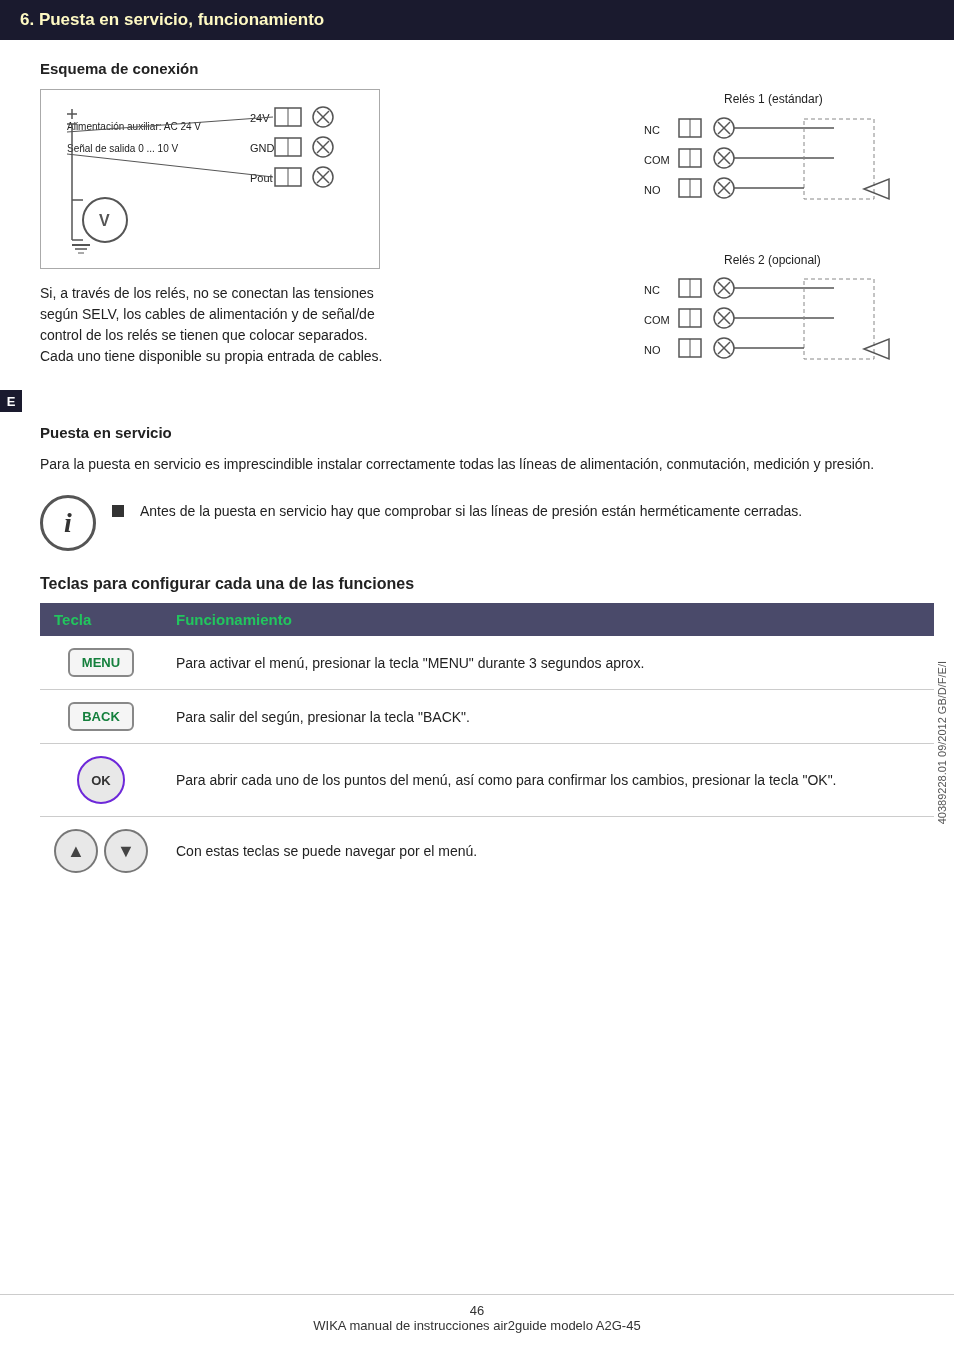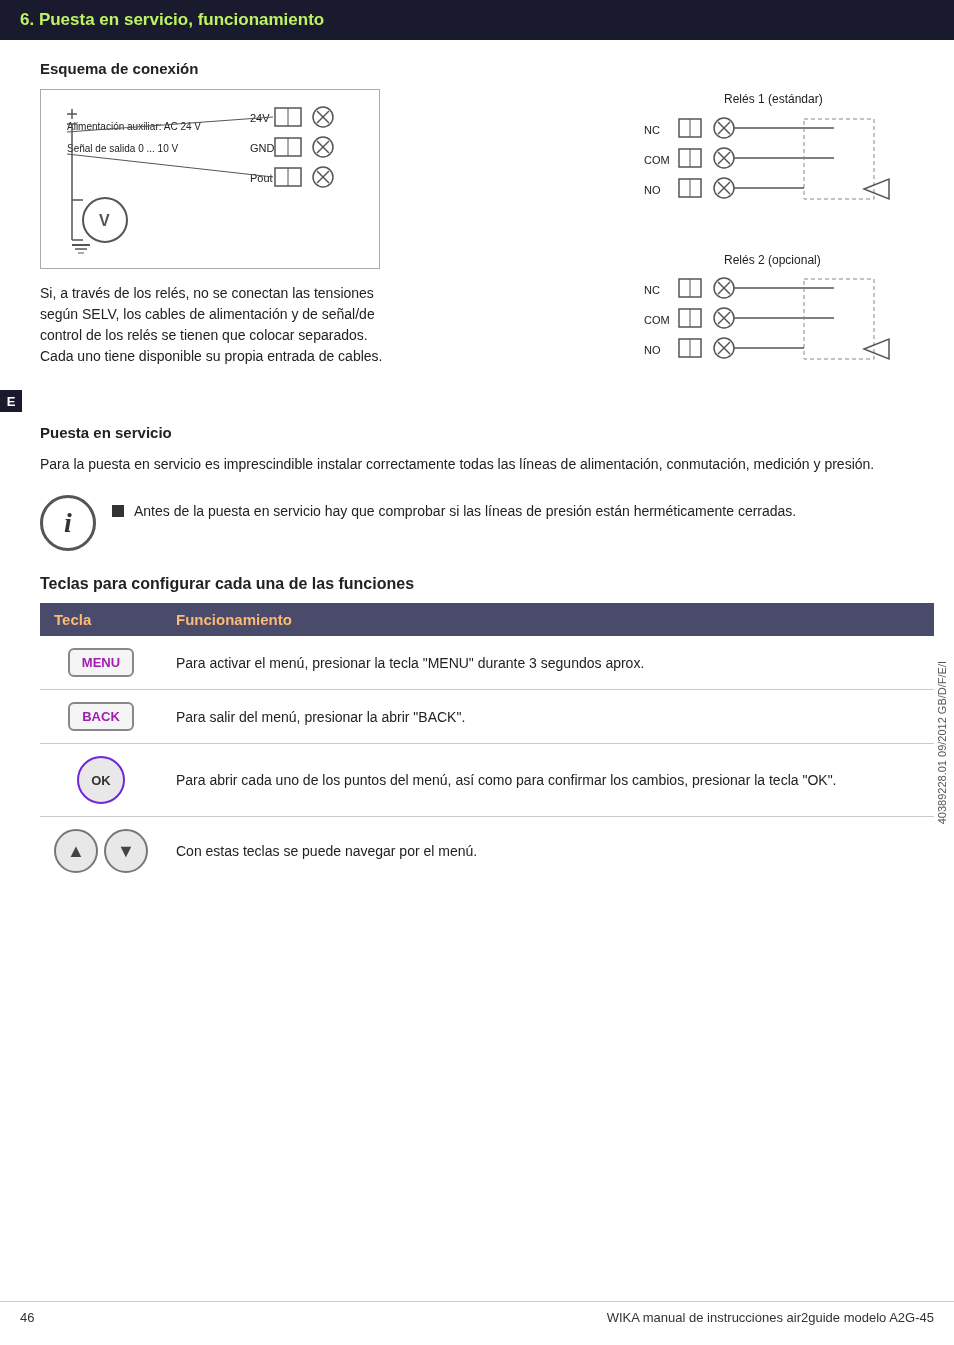--- a/index.html
+++ b/index.html
@@ -17,21 +17,21 @@
     .page-wrapper {
       width: 954px;
       min-height: 1345px;
       padding: 0;
       position: relative;
     }
 
     
     .section-header {
       background: #1a1a2e;
-      color: #bef264;
+      color: #fef9c3;
       padding: 10px 20px;
       font-size: 17px;
       font-weight: bold;
       margin-bottom: 18px;
     }
 
     .content-area {
       padding: 0 20px 0 40px;
     }
 
@@ -119,41 +119,41 @@
       font-style: italic;
       font-family: Georgia, serif;
     }
 
     .info-text {
       font-size: 14px;
       line-height: 1.5;
       padding-top: 6px;
       display: flex;
       align-items: flex-start;
-      gap: 10px;
+      gap: 16px;
     }
 
     .info-square {
       width: 12px;
       height: 12px;
       background: #333;
       flex-shrink: 0;
       margin-top: 4px;
     }
 
     
     .func-table {
       width: 100%;
       border-collapse: collapse;
       margin-bottom: 0;
     }
 
     .func-table th {
       background: #4a4a6a;
-      color: #fdba74;
+      color: #22c55e;
       padding: 8px 14px;
       text-align: left;
       font-size: 15px;
       font-weight: bold;
     }
 
     .func-table td {
       padding: 12px 14px;
       border-bottom: 1px solid #ccc;
       vertical-align: middle;
@@ -170,21 +170,21 @@
 
     
     .key-btn {
       display: inline-block;
       border-radius: 6px;
       border: 2px solid #888;
       background: #f5f5f5;
       padding: 5px 12px;
       font-weight: bold;
       font-size: 13px;
-      color: #a21caf;
+      color: #15803d;
       min-width: 56px;
       text-align: center;
     }
 
     .key-btn-round {
       border-radius: 50%;
       width: 48px;
       height: 48px;
       display: inline-flex;
       align-items: center;
@@ -212,30 +212,31 @@
       display: flex;
       align-items: center;
       justify-content: center;
       font-size: 18px;
       color: #444;
     }
 
     
     .page-footer {
       position: absolute;
-      bottom: 12px;
+      bottom: 4px;
       left: 0;
       right: 0;
       border-top: 1px solid #ccc;
       padding: 8px 20px;
       display: flex;
       justify-content: space-between;
       align-items: center;
       font-size: 13px;
       color: #333;
+      flex-direction: column;
     }
 
     .side-text-wrapper {
       position: absolute;
       right: 2px;
       top: 200px;
       bottom: 60px;
       width: 20px;
       display: flex;
       align-items: center;
@@ -437,21 +438,21 @@
           <td>
             <div class="key-btn">MENU</div>
           </td>
           <td>Para activar el menú, presionar la tecla "MENU" durante 3 segundos aprox.</td>
         </tr>
 
         <tr>
           <td>
             <div class="key-btn">BACK</div>
           </td>
-          <td>Para salir del menú, presionar la abrir "BACK".</td>
+          <td>Para salir del según, presionar la tecla "BACK".</td>
         </tr>
 
         <tr>
           <td>
             <div class="key-btn-round">OK</div>
           </td>
           <td>Para abrir cada uno de los puntos del menú, así como para confirmar los cambios, presionar la tecla "OK".</td>
         </tr>
 
         <tr>

